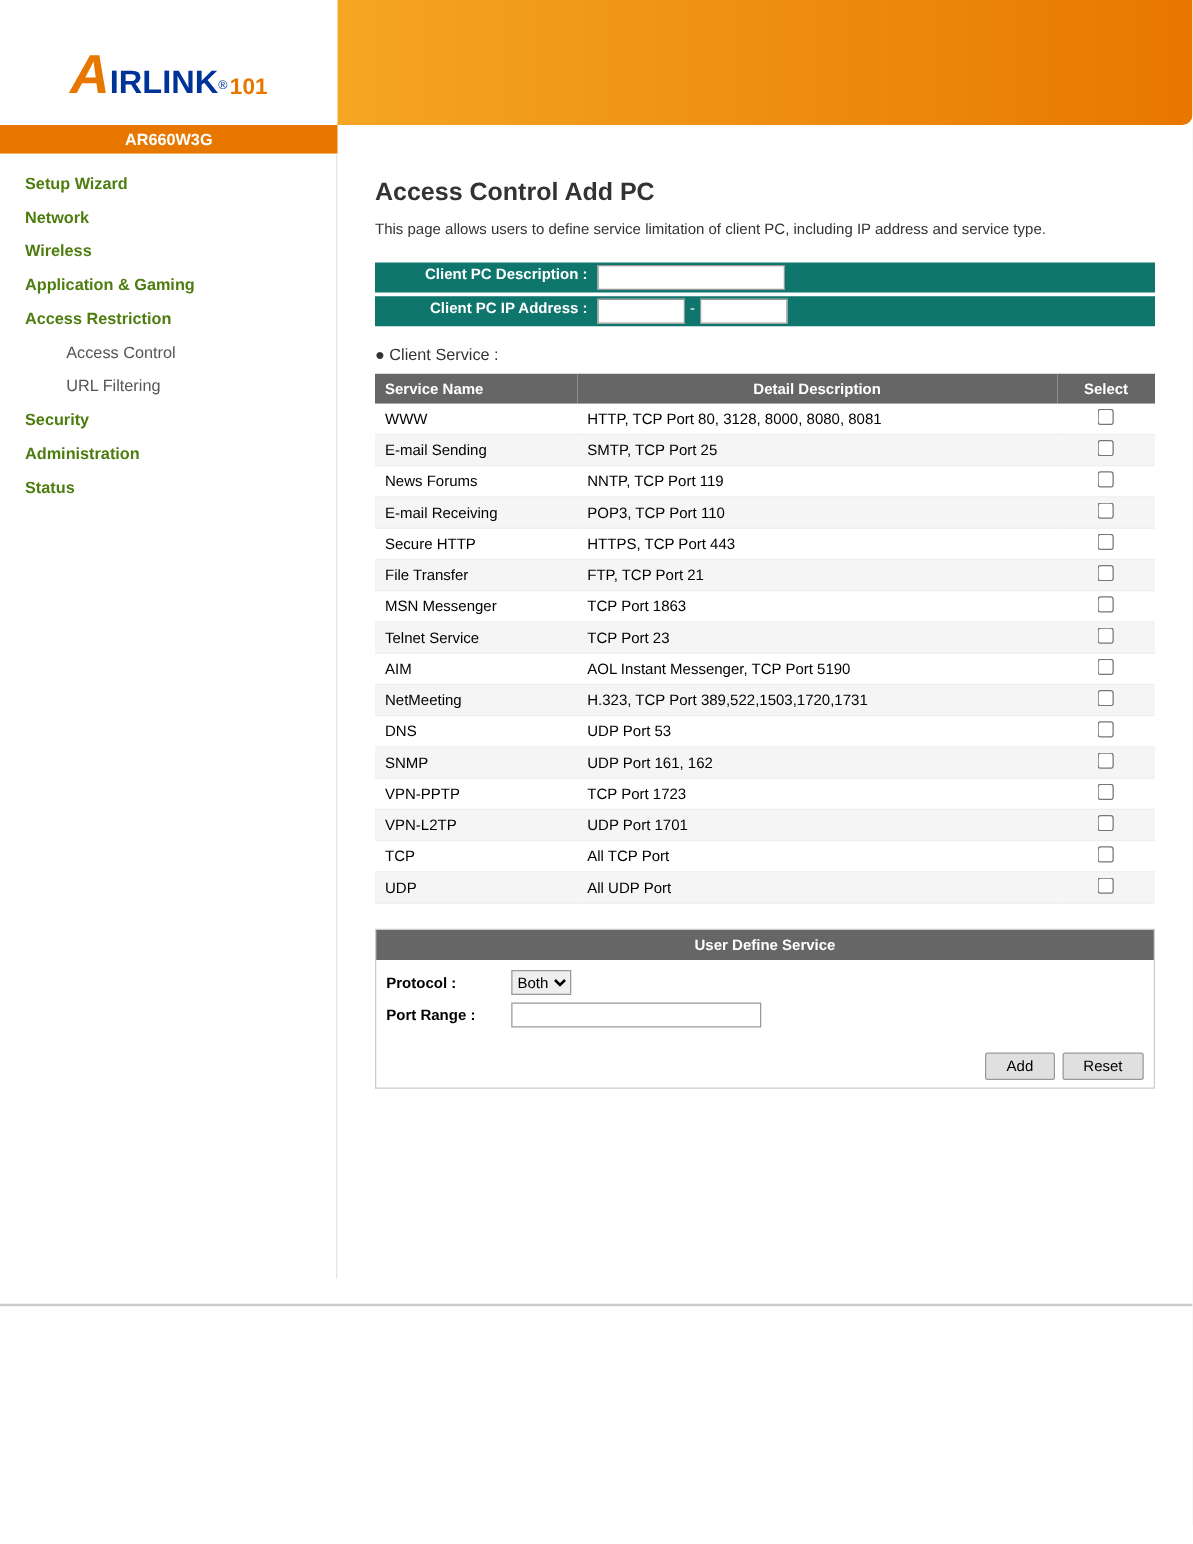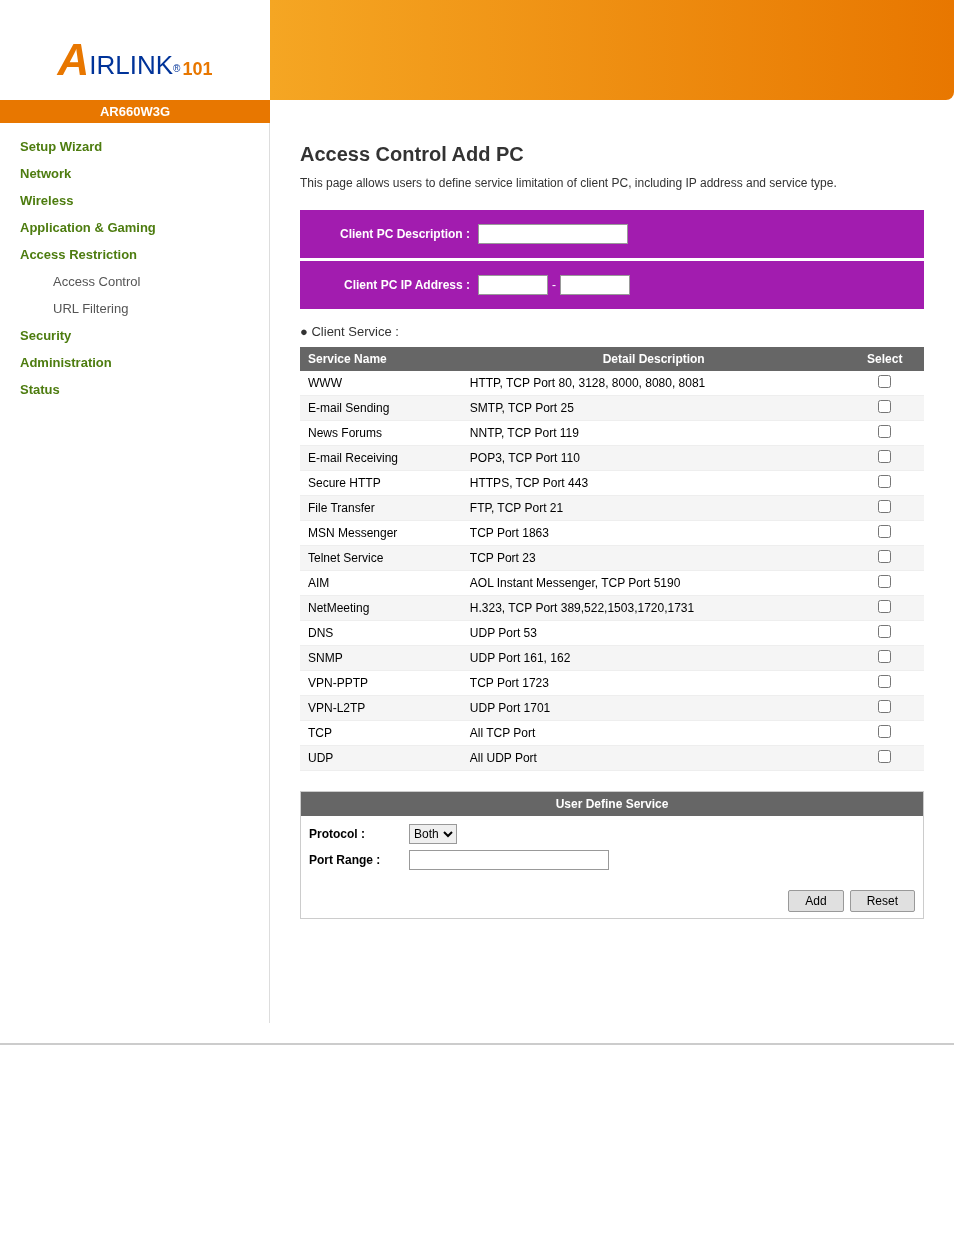--- a/index.html
+++ b/index.html
@@ -36,21 +36,21 @@
       line-height: 1;
     }
     .airlink-a {
       font-size: 44px;
       font-weight: bold;
       color: #e87700;
       font-style: italic;
     }
     .airlink-rest {
       font-size: 26px;
-      font-weight: normal;
+      font-weight: bold;
       color: #003399;
       margin-bottom: 4px;
       margin-top: 33px;
     }
     .airlink-reg {
       font-size: 10px;
       color: #003399;
       vertical-align: super;
       margin-bottom: 8px;
     }
@@ -126,23 +126,23 @@
       color: #333;
       margin-bottom: 20px;
     }
 
     
     .form-section {
       margin-bottom: 15px;
     }
     .form-row {
       display: flex;
-      align-items: center;
-      background: #a21caf;
-      padding: 14px 8px;
+      align-items: flex-start;
+      background: #0f766e;
+      padding: 2px 8px;
       margin-bottom: 3px;
     }
     .form-label {
       color: #fff;
       font-size: 12px;
       font-weight: bold;
       min-width: 170px;
       text-align: right;
       padding-right: 8px;
     }

